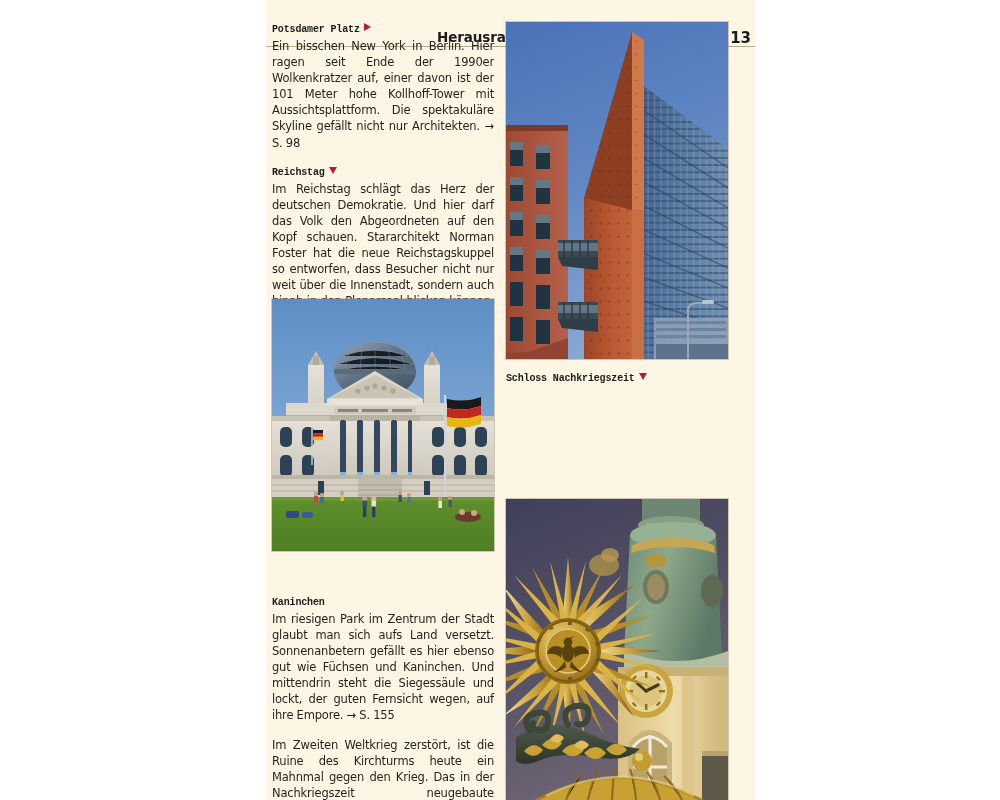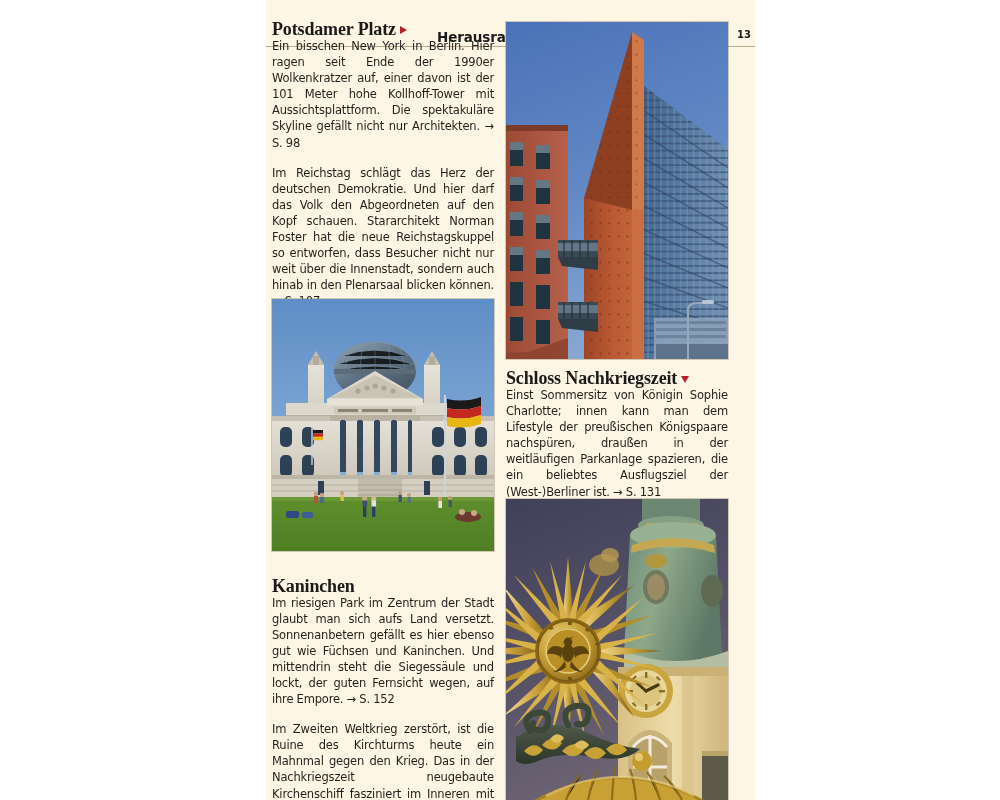--- a/index.html
+++ b/index.html
@@ -43,21 +43,21 @@
     color: #1b1b1b;
     letter-spacing: -0.1px;
     white-space: nowrap;
   }
   #running-head .rh-folio {
     position: absolute;
     right: 4px;
     top: 1px;
     font-family: "DejaVu Sans", sans-serif;
     font-weight: bold;
-    font-size: 10px;
+    font-size: 15px;
     color: #1b1b1b;
     text-align: center;
   }
   #running-head .rh-rule {
     position: absolute;
     left: 0px;
     top: 18px;
     width: 489px;
     height: 1px;
     background: #b9ac8e;
@@ -69,23 +69,23 @@
     top: 22px;
     width: 222px;
   }
   #col-left  { left: 272px; }
   #col-right { left: 506px; }
 
   
   .article { margin-bottom: 13px; }
 
   .art-head {
-    font-family: Liberation Serif, serif;
+    font-family: Liberation Mono, monospace;
     font-weight: bold;
-    font-size: 18px;
+    font-size: 10px;
     color: #1a1a1a;
     line-height: 15px;
     margin: 0 0 1px 0;
     letter-spacing: -0.15px;
     white-space: nowrap;
   }
   .marker {
     display: inline-block;
     width: 0;
     height: 0;
@@ -144,47 +144,49 @@
 <div id="col-left" class="column">
 
   <div class="article" style="margin-bottom:14px;">
     <div class="art-head">
       <span>Potsdamer Platz</span><span class="marker right"></span>
     </div>
     <p class="art-body">Ein bisschen New York in Berlin. Hier ragen seit Ende der 1990er Wolkenkratzer auf, einer davon ist der 101 Meter hohe Kollhoff-Tower mit Aussichtsplattform. Die spektakuläre Skyline gefällt nicht nur Architekten. → S. 98</p>
   </div>
 
   <div class="article" style="margin-bottom:0;">
+    <div class="art-head">
+      <span>Reichstag</span><span class="marker down"></span>
+    </div>
     <p class="art-body">Im Reichstag schlägt das Herz der deutschen Demokratie. Und hier darf das Volk den Abgeordneten auf den Kopf schauen. Stararchitekt Norman Foster hat die neue Reichstagskuppel so entworfen, dass Besucher nicht nur weit über die Innenstadt, sondern auch hinab in den Plenarsaal blicken können. → S. 107</p>
   </div>
 
   <div style="height:269px;"></div>
 
   <div class="article" style="margin-bottom:14px;">
     <div class="art-head">
       <span>Kaninchen</span>
     </div>
-    <p class="art-body">Im riesigen Park im Zentrum der Stadt glaubt man sich aufs Land versetzt. Sonnenanbetern gefällt es hier ebenso gut wie Füchsen und Kaninchen. Und mittendrin steht die Siegessäule und lockt, der guten Fernsicht wegen, auf ihre Empore. → S. 152</p>
+    <p class="art-body">Im riesigen Park im Zentrum der Stadt glaubt man sich aufs Land versetzt. Sonnenanbetern gefällt es hier ebenso gut wie Füchsen und Kaninchen. Und mittendrin steht die Siegessäule und lockt, der guten Fernsicht wegen, auf ihre Empore. → S. 155</p>
   </div>
 
   <div class="article" style="margin-bottom:0;">
     <p class="art-body">Im Zweiten Weltkrieg zerstört, ist die Ruine des Kirchturms heute ein Mahnmal gegen den Krieg. Das in der Nachkriegszeit neugebaute Kirchenschiff fasziniert im Inneren mit einem magischen blauen Licht. → S. 126</p>
   </div>
 
 </div>
 
 <div id="col-right" class="column">
 
   <div style="height:349px;"></div>
 
   <div class="article" style="margin-bottom:0;">
     <div class="art-head">
       <span>Schloss Nachkriegszeit</span><span class="marker down"></span>
     </div>
-    <p class="art-body">Einst Sommersitz von Königin Sophie Charlotte; innen kann man dem Lifestyle der preußischen Königspaare nachspüren, draußen in der weitläufigen Parkanlage spazieren, die ein beliebtes Ausflugsziel der (West-)Berliner ist. → S. 131</p>
   </div>
 
 </div>
 
 <div class="photo" id="photo-potsdamer">
   <svg width="222" height="337" viewBox="0 0 222 337" xmlns="http://www.w3.org/2000/svg">
     <defs>
       <linearGradient id="pp-sky" x1="0" y1="0" x2="0.25" y2="1">
         <stop offset="0%" stop-color="#4a72b8"></stop>
         <stop offset="55%" stop-color="#6289c4"></stop>

